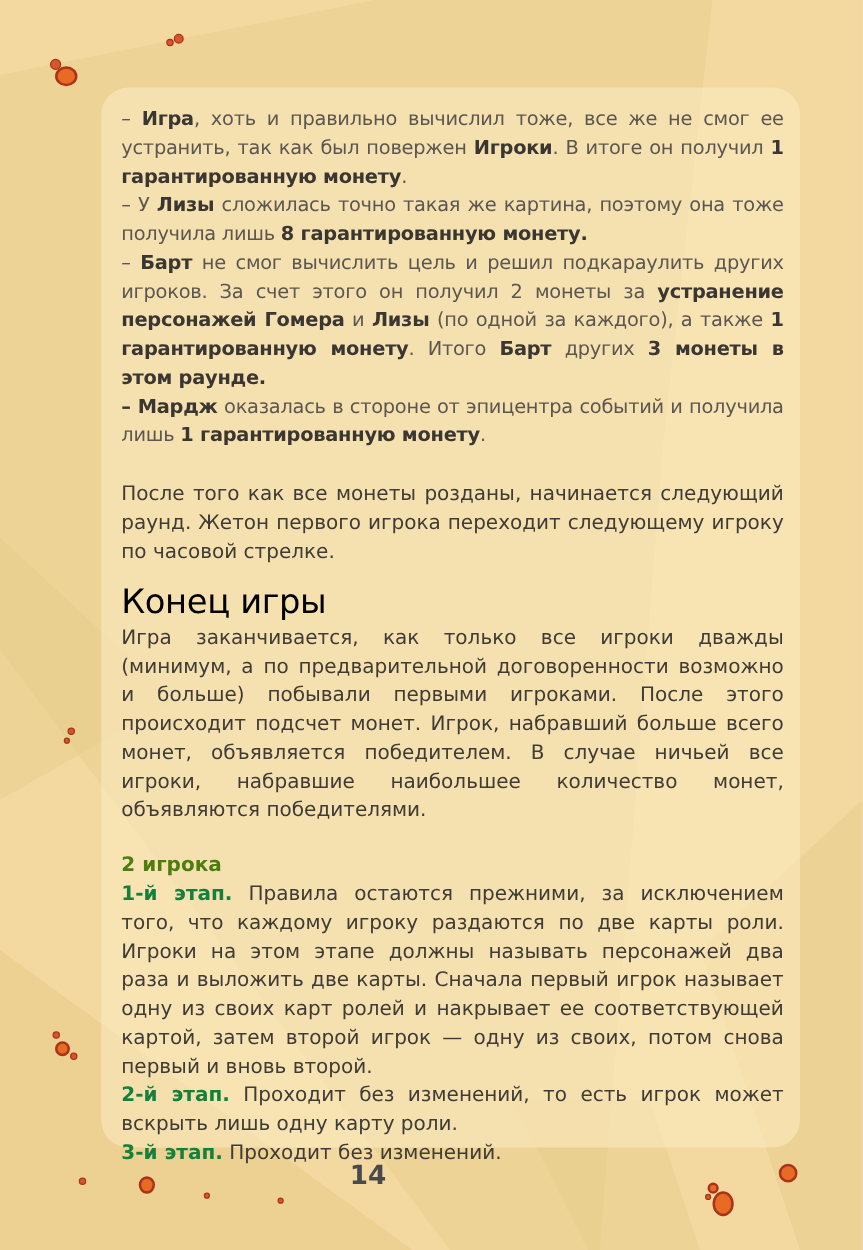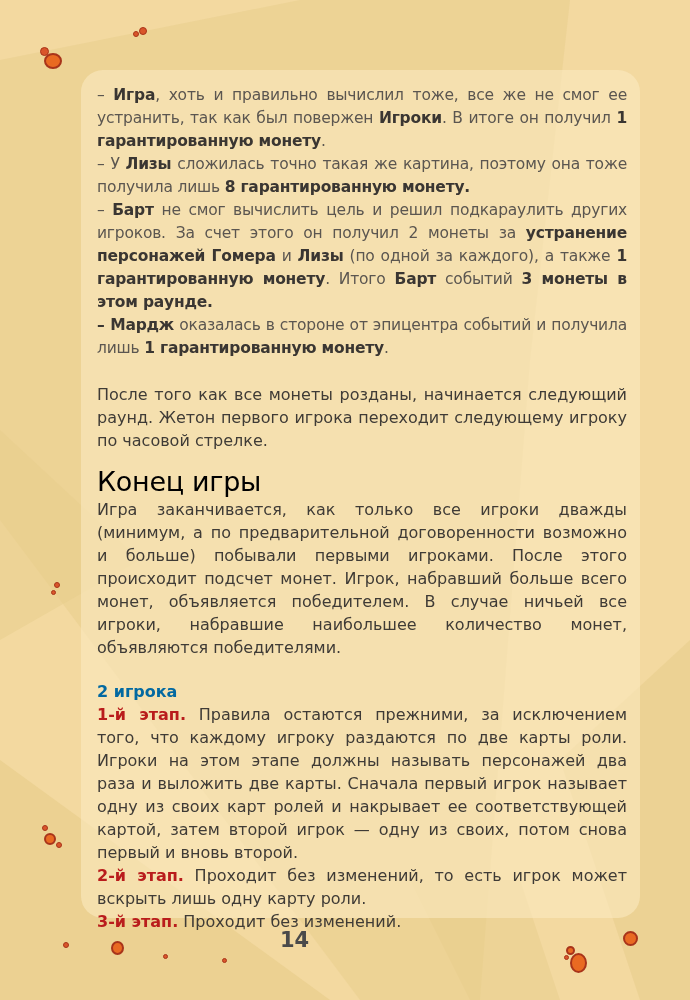--- a/index.html
+++ b/index.html
@@ -30,26 +30,26 @@
     position: absolute; left: 97px; top: 84px; width: 530px;
     color: #3d3a36;
   }
   .p {
     margin: 0; font-size: 15.5px; line-height: 23px; color: #5b5650;
     text-align: justify; letter-spacing: -0.2px;
   }
   .p b { color: #3a3632; font-weight: bold; }
   .gap { height: 23px; }
   .p2 { margin: 0; font-size: 16px; line-height: 23px; color: #3f3b36; text-align: justify; }
-  .p2 b { color: #b91c1c; }
+  .p2 b { color: #15803d; }
   h2 {
     margin: 14px 0 0 0; font-size: 27px; line-height: 32px; color: #000000;
     font-weight: normal; letter-spacing: -0.3px;
   }
-  h3 { margin: 22px 0 0 0; font-size: 16px; line-height: 22px; color: #0369a1; font-weight: bold; }
+  h3 { margin: 22px 0 0 0; font-size: 16px; line-height: 22px; color: #4d7c0f; font-weight: bold; }
   .page-num {
     position: absolute; left: 0; width: 589px; top: 928px; text-align: center;
     font-size: 21px; font-weight: bold; color: #4a4a4a;
   }
   .dot { position: absolute; border-radius: 50%; background: #e96a22; border: 2px solid #a8341a; box-sizing: border-box; }
   .dot.s { background: #d9552a; border-width: 1.5px; }
 </style>
 </head>
 <body>
 
@@ -78,21 +78,21 @@
 <div class="dot s" style="left:564px;top:955px;width:5px;height:5px;"></div>
 <div class="dot" style="left:570px;top:953px;width:17px;height:20px;"></div>
 <div class="dot" style="left:623px;top:931px;width:15px;height:15px;"></div>
 
 <div class="panel"></div>
 
 <div class="content">
   <div>
     <p class="p"><span>– </span><b>Игра</b><span>, хоть и правильно вычислил тоже, все же не смог ее устранить, так как был повержен </span><b>Игроки</b><span>. В итоге он получил </span><b>1 гарантированную монету</b><span>.</span></p>
     <p class="p"><span>– У </span><b>Лизы</b><span> сложилась точно такая же картина, поэтому она тоже получила лишь </span><b>8 гарантированную монету.</b></p>
-    <p class="p"><span>– </span><b>Барт</b><span> не смог вычислить цель и решил подкараулить других игроков. За счет этого он получил 2 монеты за </span><b>устранение персонажей Гомера</b><span> и </span><b>Лизы</b><span> (по одной за каждого), а также </span><b>1 гарантированную монету</b><span>. Итого </span><b>Барт</b><span> событий </span><b>3 монеты в этом раунде.</b></p>
+    <p class="p"><span>– </span><b>Барт</b><span> не смог вычислить цель и решил подкараулить других игроков. За счет этого он получил 2 монеты за </span><b>устранение персонажей Гомера</b><span> и </span><b>Лизы</b><span> (по одной за каждого), а также </span><b>1 гарантированную монету</b><span>. Итого </span><b>Барт</b><span> других </span><b>3 монеты в этом раунде.</b></p>
     <p class="p"><b>– Мардж</b><span> оказалась в стороне от эпицентра событий и получила лишь </span><b>1 гарантированную монету</b><span>.</span></p>
   </div>
   <div class="gap"></div>
   <p class="p2">После того как все монеты розданы, начинается следующий раунд. Жетон первого игрока переходит следующему игроку по часовой стрелке.</p>
 
   <h2>Конец игры</h2>
   <p class="p2">Игра заканчивается, как только все игроки дважды (минимум, а по предварительной договоренности возможно и больше) побывали первыми игроками. После этого происходит подсчет монет. Игрок, набравший больше всего монет, объявляется победителем. В случае ничьей все игроки, набравшие наибольшее количество монет, объявляются победителями.</p>
 
   <h3>2 игрока</h3>
   <p class="p2"><b>1-й этап.</b><span> Правила остаются прежними, за исключением того, что каждому игроку раздаются по две карты роли. Игроки на этом этапе должны называть персонажей два раза и выложить две карты. Сначала первый игрок называет одну из своих карт ролей и накрывает ее соответствующей картой, затем второй игрок — одну из своих, потом снова первый и вновь второй.</span></p>

